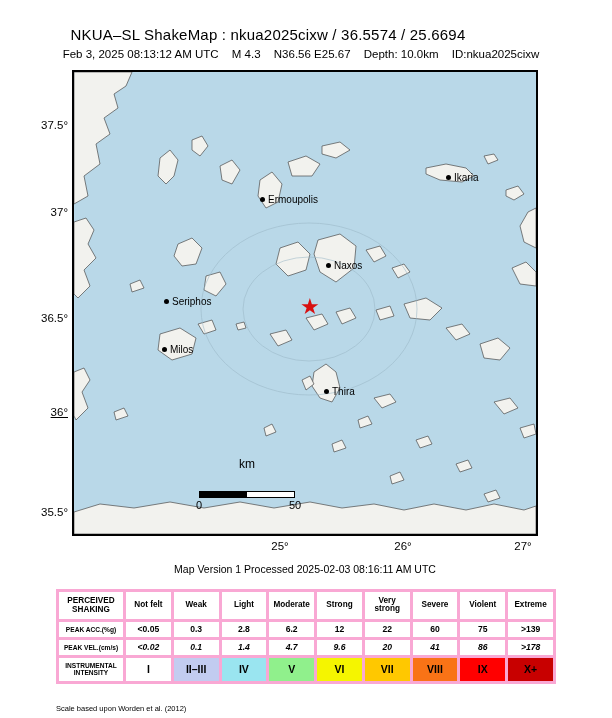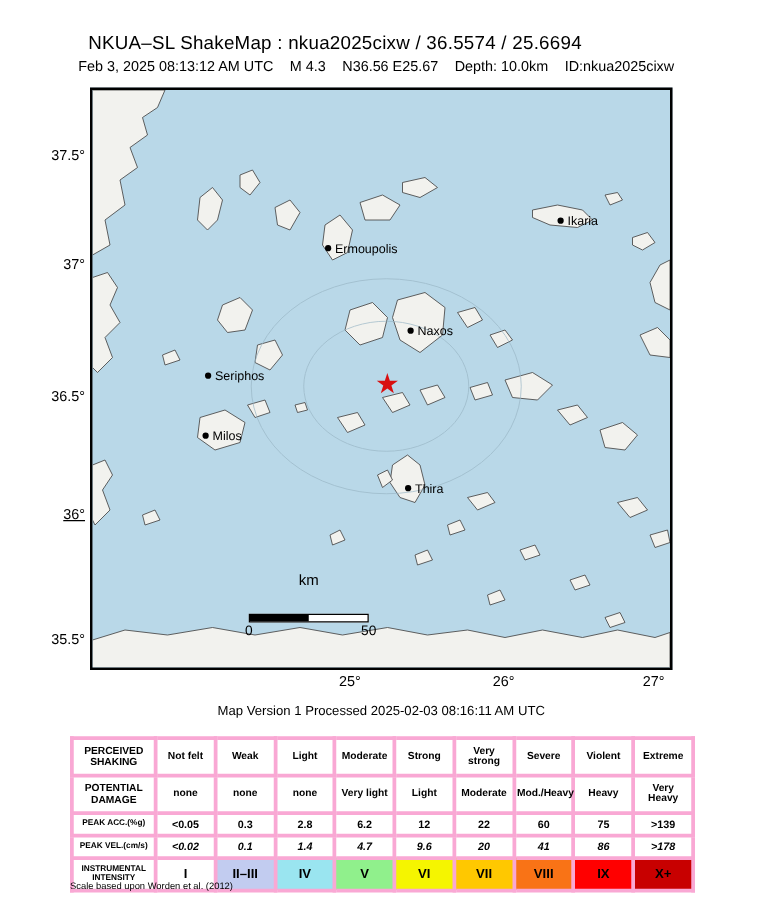--- a/index.html
+++ b/index.html
@@ -350,32 +350,20 @@
         <td class="rowhead">PERCEIVED SHAKING</td>
         <td>Not felt</td>
         <td>Weak</td>
         <td>Light</td>
         <td>Moderate</td>
         <td>Strong</td>
         <td>Very strong</td>
         <td>Severe</td>
         <td>Violent</td>
         <td>Extreme</td>
-      </tr>
-      <tr class="hdr">
-        <td class="rowhead">POTENTIAL DAMAGE</td>
-        <td>none</td>
-        <td>none</td>
-        <td>none</td>
-        <td>Very light</td>
-        <td>Light</td>
-        <td>Moderate</td>
-        <td>Mod./Heavy</td>
-        <td>Heavy</td>
-        <td>Very Heavy</td>
       </tr>
       <tr>
         <td class="rowhead">PEAK ACC.(%g)</td>
         <td>&lt;0.05</td>
         <td>0.3</td>
         <td>2.8</td>
         <td>6.2</td>
         <td>12</td>
         <td>22</td>
         <td>60</td>

